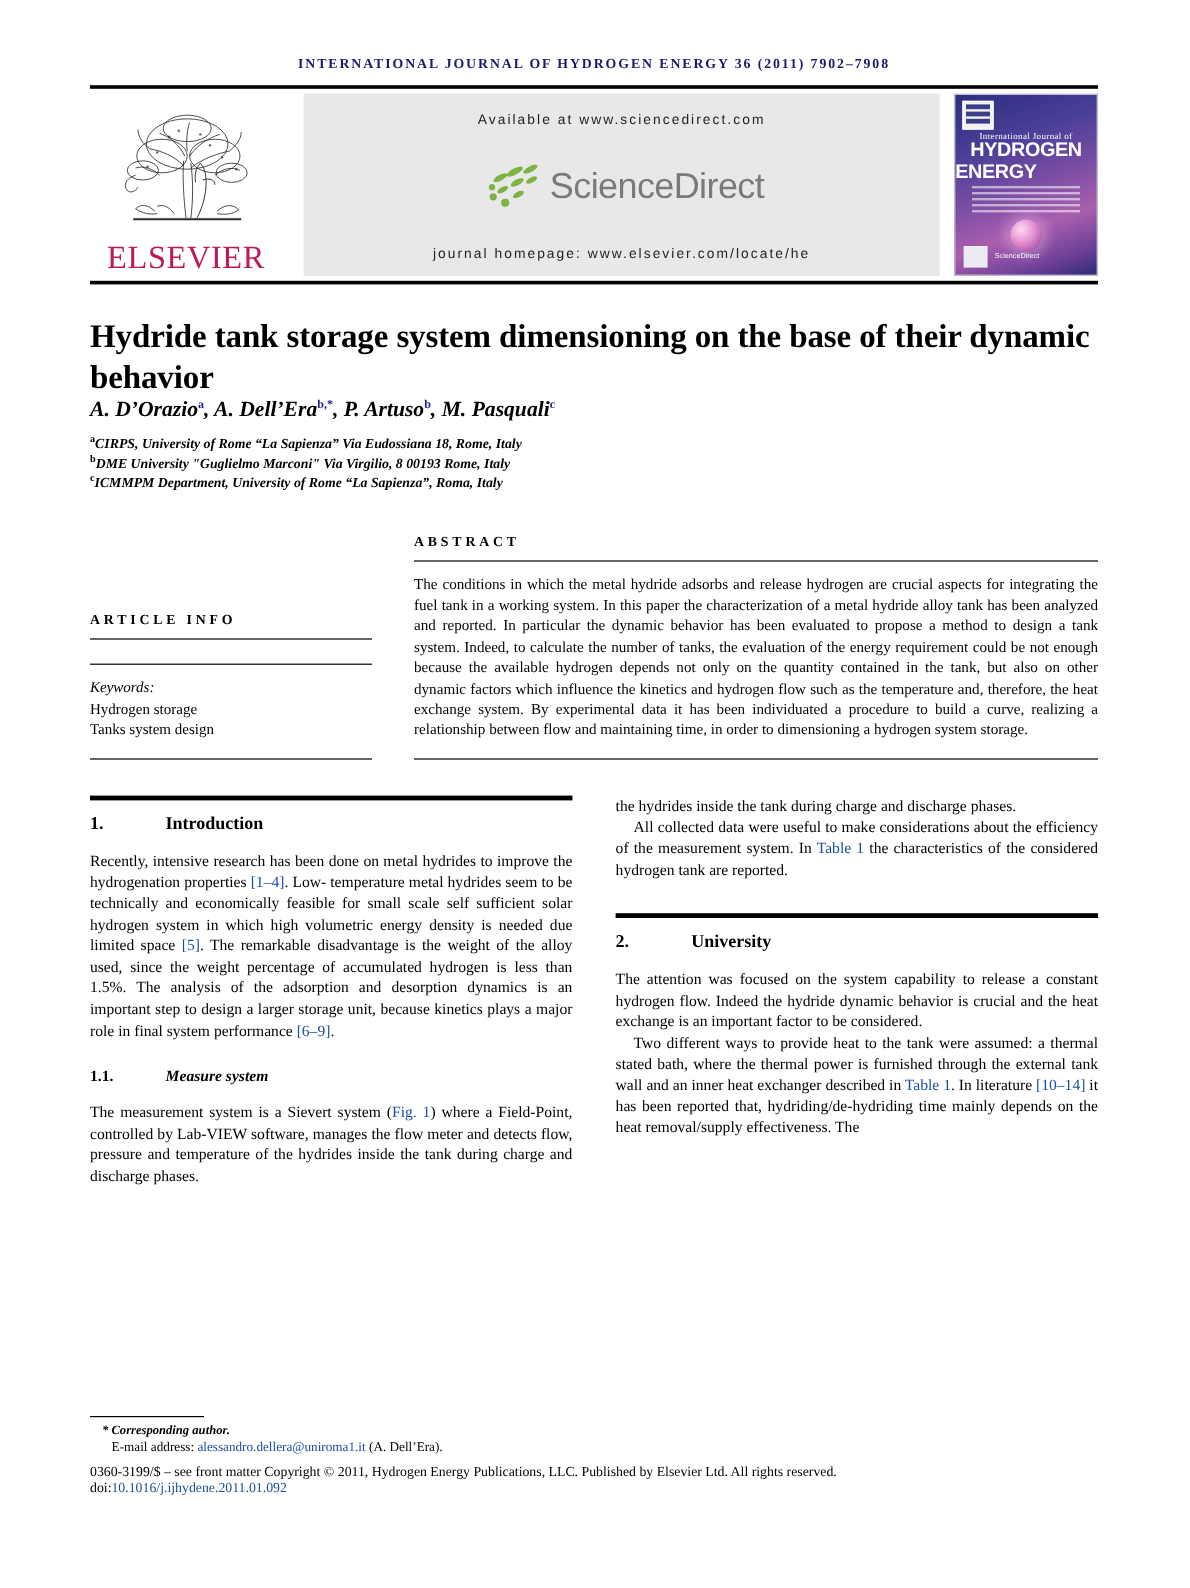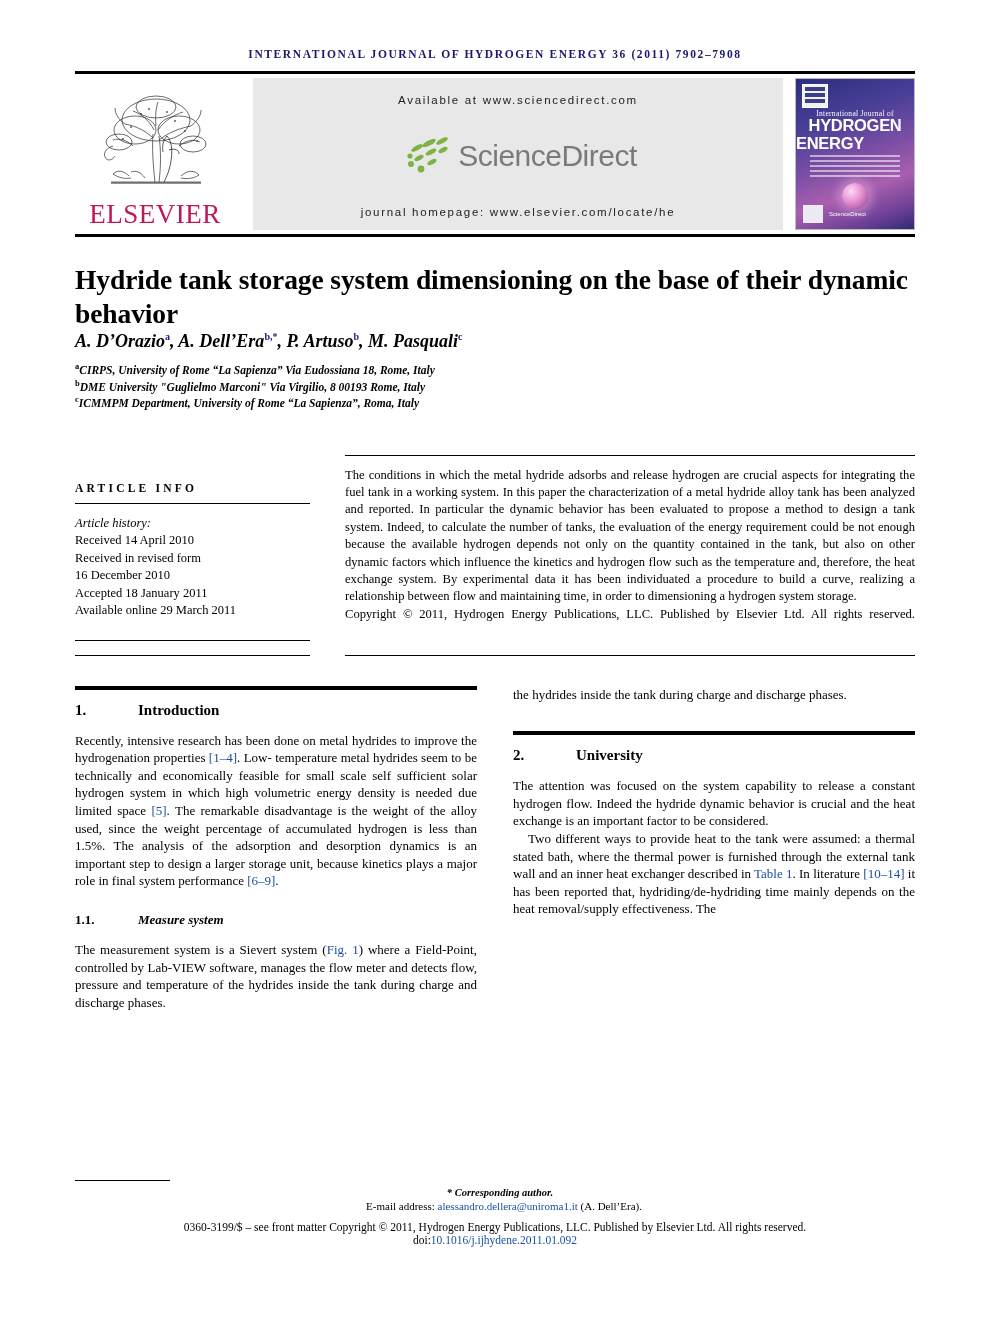--- a/index.html
+++ b/index.html
@@ -183,21 +183,21 @@
   .para{
     font-family:"Liberation Serif", serif;
     font-size:13px;line-height:17.6px;text-align:justify;
     margin:13px 0 0 0;
   }
   .para.indent{text-indent:15px;margin-top:0;}
   .para.tight{margin-top:0;}
   a.ref{color:#1a4fa0;text-decoration:none;}
 
   
-  .foot{position:absolute;left:75px;top:1180px;width:840px;text-align:center;}
+  .foot{position:absolute;left:75px;top:1180px;width:840px;}
   .foot-rule{width:95px;border-top:1px solid #000;margin-bottom:6px;}
   .foot-ca{
     font-family:"Liberation Serif", serif;
     font-style:italic;font-weight:bold;font-size:10.5px;margin-left:10px;
   }
   .foot-mail{
     font-family:"Liberation Serif", serif;
     font-size:11px;margin-left:18px;margin-top:2px;
   }
   .foot-issn{
@@ -330,36 +330,33 @@
     <div class="affil">
       <div><sup>a</sup><span>CIRPS, University of Rome “La Sapienza” Via Eudossiana 18, Rome, Italy</span></div>
       <div><sup>b</sup><span>DME University "Guglielmo Marconi" Via Virgilio, 8 00193 Rome, Italy</span></div>
       <div><sup>c</sup><span>ICMMPM Department, University of Rome “La Sapienza”, Roma, Italy</span></div>
     </div>
 
     <div class="infowrap">
       <div class="col-info">
         <div class="sechead">ARTICLE INFO</div>
         <div class="hr-thin"></div>
+        <div class="hr-thin" style="margin-top:20px"></div>
         <div class="meta">
-          <div class="it">Article history:</div>
-          <div>Received 14 April 2010</div>
-          <div>Received in revised form</div>
-          <div>16 December 2010</div>
-          <div>Accepted 18 January 2011</div>
-          <div>Available online 29 March 2011</div>
-        </div>
-        <div class="hr-thin" style="margin-top:20px"></div>
+          <div class="it">Keywords:</div>
+          <div>Hydrogen storage</div>
+          <div>Tanks system design</div>
+        </div>
       </div>
 
       <div class="col-abs">
+        <div class="sechead">ABSTRACT</div>
         <div class="hr-thin"></div>
         <div class="abstract">
           <p>The conditions in which the metal hydride adsorbs and release hydrogen are crucial aspects for integrating the fuel tank in a working system. In this paper the characterization of a metal hydride alloy tank has been analyzed and reported. In particular the dynamic behavior has been evaluated to propose a method to design a tank system. Indeed, to calculate the number of tanks, the evaluation of the energy requirement could be not enough because the available hydrogen depends not only on the quantity contained in the tank, but also on other dynamic factors which influence the kinetics and hydrogen flow such as the temperature and, therefore, the heat exchange system. By experimental data it has been individuated a procedure to build a curve, realizing a relationship between flow and maintaining time, in order to dimensioning a hydrogen system storage.</p>
-          <p class="copyline">Copyright © 2011, Hydrogen Energy Publications, LLC. Published by Elsevier Ltd. All rights reserved.</p>
         </div>
       </div>
     </div>
 
     <div class="rule-close">
       <div class="a"></div>
       <div class="b"></div>
     </div>
 
     <div class="bodywrap">
@@ -374,20 +371,21 @@
 
         <div class="h2" style="margin-top:22px">
           <span class="num">1.1.</span>
           <span>Measure system</span>
         </div>
         <p class="para"><span>The measurement system is a Sievert system (</span><a class="ref" href="#">Fig. 1</a><span>) where a Field-Point, controlled by Lab-VIEW software, manages the flow meter and detects flow, pressure and temperature of the hydrides inside the tank during charge and discharge phases.</span></p>
       </div>
 
       <div class="bcol right">
         <p class="para tight">the hydrides inside the tank during charge and discharge phases.</p>
+        <p class="para indent"><span>All collected data were useful to make considerations about the efficiency of the measurement system. In </span><a class="ref" href="#">Table 1</a><span> the characteristics of the considered hydrogen tank are reported.</span></p>
 
         <div class="hr-thick" style="margin-top:28px"></div>
         <div class="h1">
           <span class="num">2.</span>
           <span>University</span>
         </div>
         <p class="para">The attention was focused on the system capability to release a constant hydrogen flow. Indeed the hydride dynamic behavior is crucial and the heat exchange is an important factor to be considered.</p>
         <p class="para indent"><span>Two different ways to provide heat to the tank were assumed: a thermal stated bath, where the thermal power is furnished through the external tank wall and an inner heat exchanger described in </span><a class="ref" href="#">Table 1</a><span>. In literature </span><a class="ref" href="#">[10–14]</a><span> it has been reported that, hydriding/de-hydriding time mainly depends on the heat removal/supply effectiveness. The</span></p>
       </div>
     </div>

